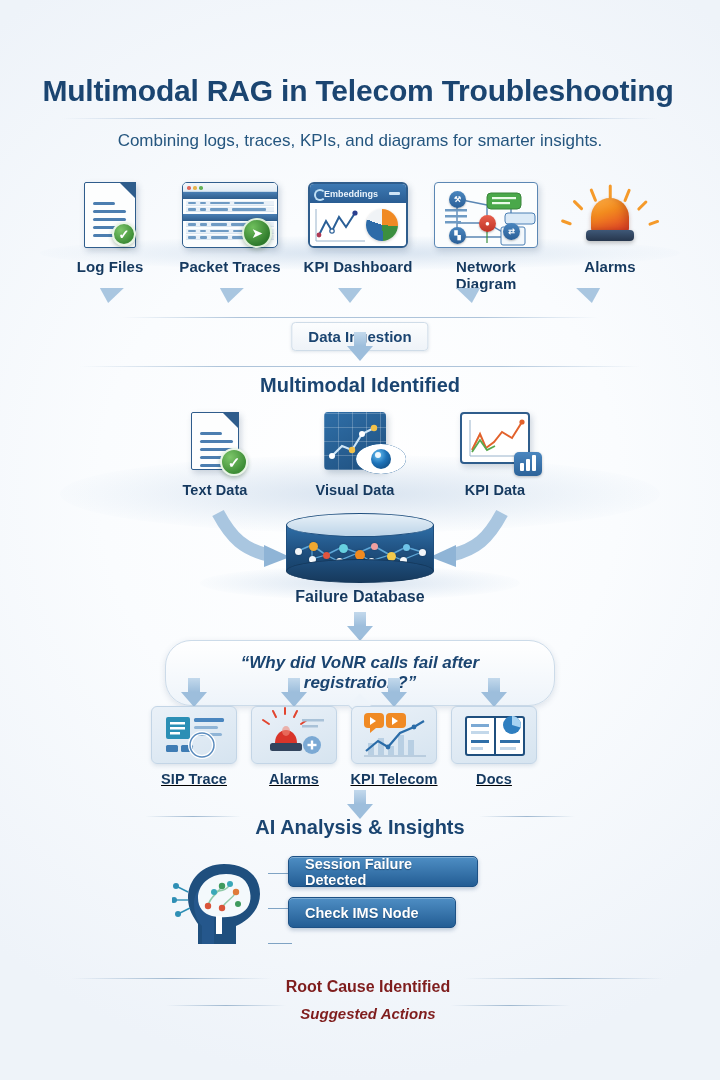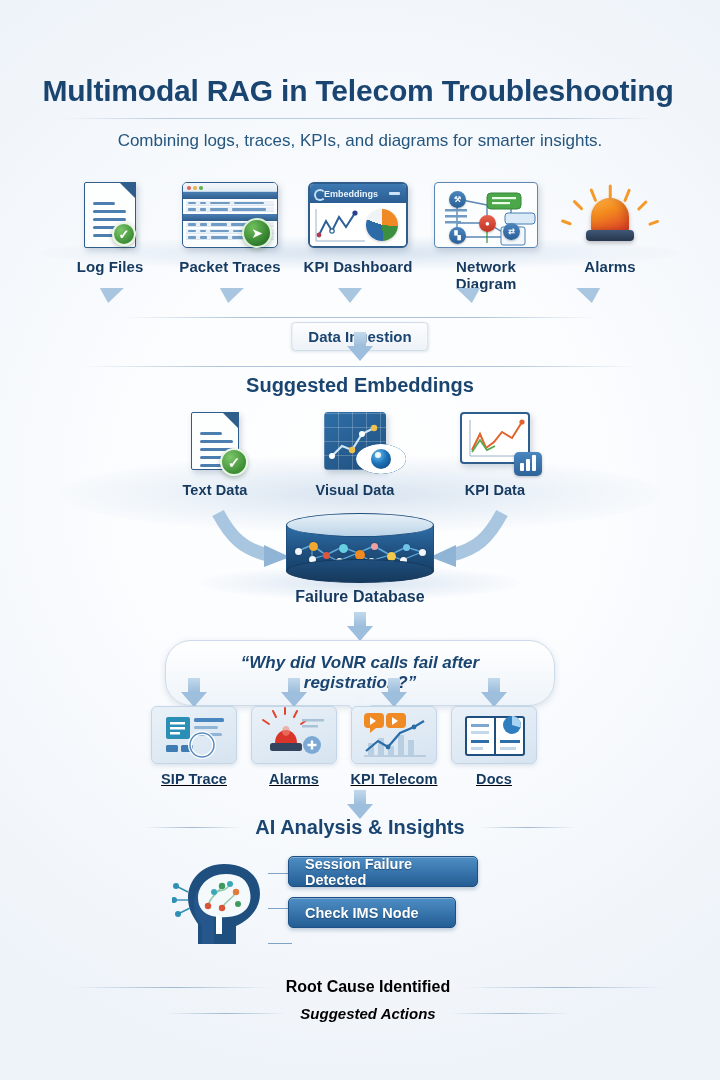--- a/index.html
+++ b/index.html
@@ -130,21 +130,21 @@
   .pill-chip {
     position: absolute; left: 50%; transform: translateX(-50%);
     background: linear-gradient(#fcfdfe,#eef3f8); border: 1px solid #cfdce8; border-radius: 4px;
     padding: 5px 16px; font-size: 15px; color: #1b4571; font-weight: 600;
     box-shadow: 0 1px 3px rgba(60,90,120,.14);
   }
   .sec-title {
     position: absolute; left: 0; right: 0; text-align: center;
     font-size: 20px; font-weight: bold; color: #1b4571;
   }
-  .sec-title.with-rules { display: flex; align-items: center; justify-content: center; gap: 14px; }
+  .sec-title.with-rules { display: flex; align-items: flex-start; justify-content: center; gap: 14px; }
   .sec-title.with-rules:before, .sec-title.with-rules:after {
     content: ""; width: 96px; height: 1px;
     background: linear-gradient(90deg, rgba(170,195,220,0), #9fb8d0, rgba(170,195,220,0));
   }
 
   
   .emb-row { position: absolute; left: 150px; right: 150px; top: 410px; height: 95px; }
   .emb { position: absolute; width: 130px; }
   .emb .art { position: relative; height: 66px; }
   .emb .label { position: absolute; top: 72px; left: 0; right: 0; font-size: 14.5px; }
@@ -211,22 +211,22 @@
     border: 1px solid #1d5185; color: #ffffff; font-size: 14.5px; font-weight: 600;
     display: flex; align-items: center; padding-left: 16px;
     box-shadow: 0 2px 4px rgba(30,70,115,.28), inset 0 1px 0 rgba(255,255,255,.28);
     text-shadow: 0 1px 1px rgba(10,40,70,.5);
   }
   .connector { position: absolute; height: 1px; background: #7fa3c4; }
 
   
   .foot {
     position: absolute; left: 0; right: 0; text-align: center;
-    display: flex; align-items: center; justify-content: center; gap: 14px;
-    font-size: 16px; color: #000000; font-weight: 600; margin-left: 16px;
+    display: flex; align-items: flex-start; justify-content: center; gap: 14px;
+    font-size: 16px; color: #7f1d1d; font-weight: 600; margin-left: 16px;
   }
   .foot:before, .foot:after { content:""; height:1px;
     background: linear-gradient(90deg, rgba(170,195,220,0), #9fb8d0, rgba(170,195,220,0)); }
   .foot.f1:before { width: 200px; } .foot.f1:after { width: 200px; }
   .foot.f2 { font-style: italic; font-size: 15px; }
   .foot.f2:before { width: 120px; } .foot.f2:after { width: 120px; }
 </style>
 </head>
 <body>
 
@@ -370,21 +370,21 @@
   <div class="arrow-dn" style="left:578px; top:288px; transform:skewX(14deg);"></div>
 
   <div class="band-line" style="left:122px; right:122px; top:317px;"></div>
   <div class="pill-chip" style="top:304px;margin-top:18px;">Data Ingestion</div>
   <div class="arrow-fat" style="left:347px; top:332px;">
     <div class="shaft"></div>
       <div class="head"></div>
   </div>
 
   <div class="band-line" style="left:80px; right:80px; top:366px;"></div>
-  <div class="sec-title" style="top:374px;">Suggested Embeddings</div>
+  <div class="sec-title" style="top:374px;">Multimodal Identified</div>
 
   <div class="ground" style="left:60px; top:455px; width:600px; height:78px;"></div>
   <div class="emb-row">
 
     <div class="emb" style="left:0;">
       <div class="art">
         <div class="doc" style="width:48px;height:58px;top:2px;">
           <span class="ln"></span>
             <span class="ln"></span>
             <span class="ln"></span>

